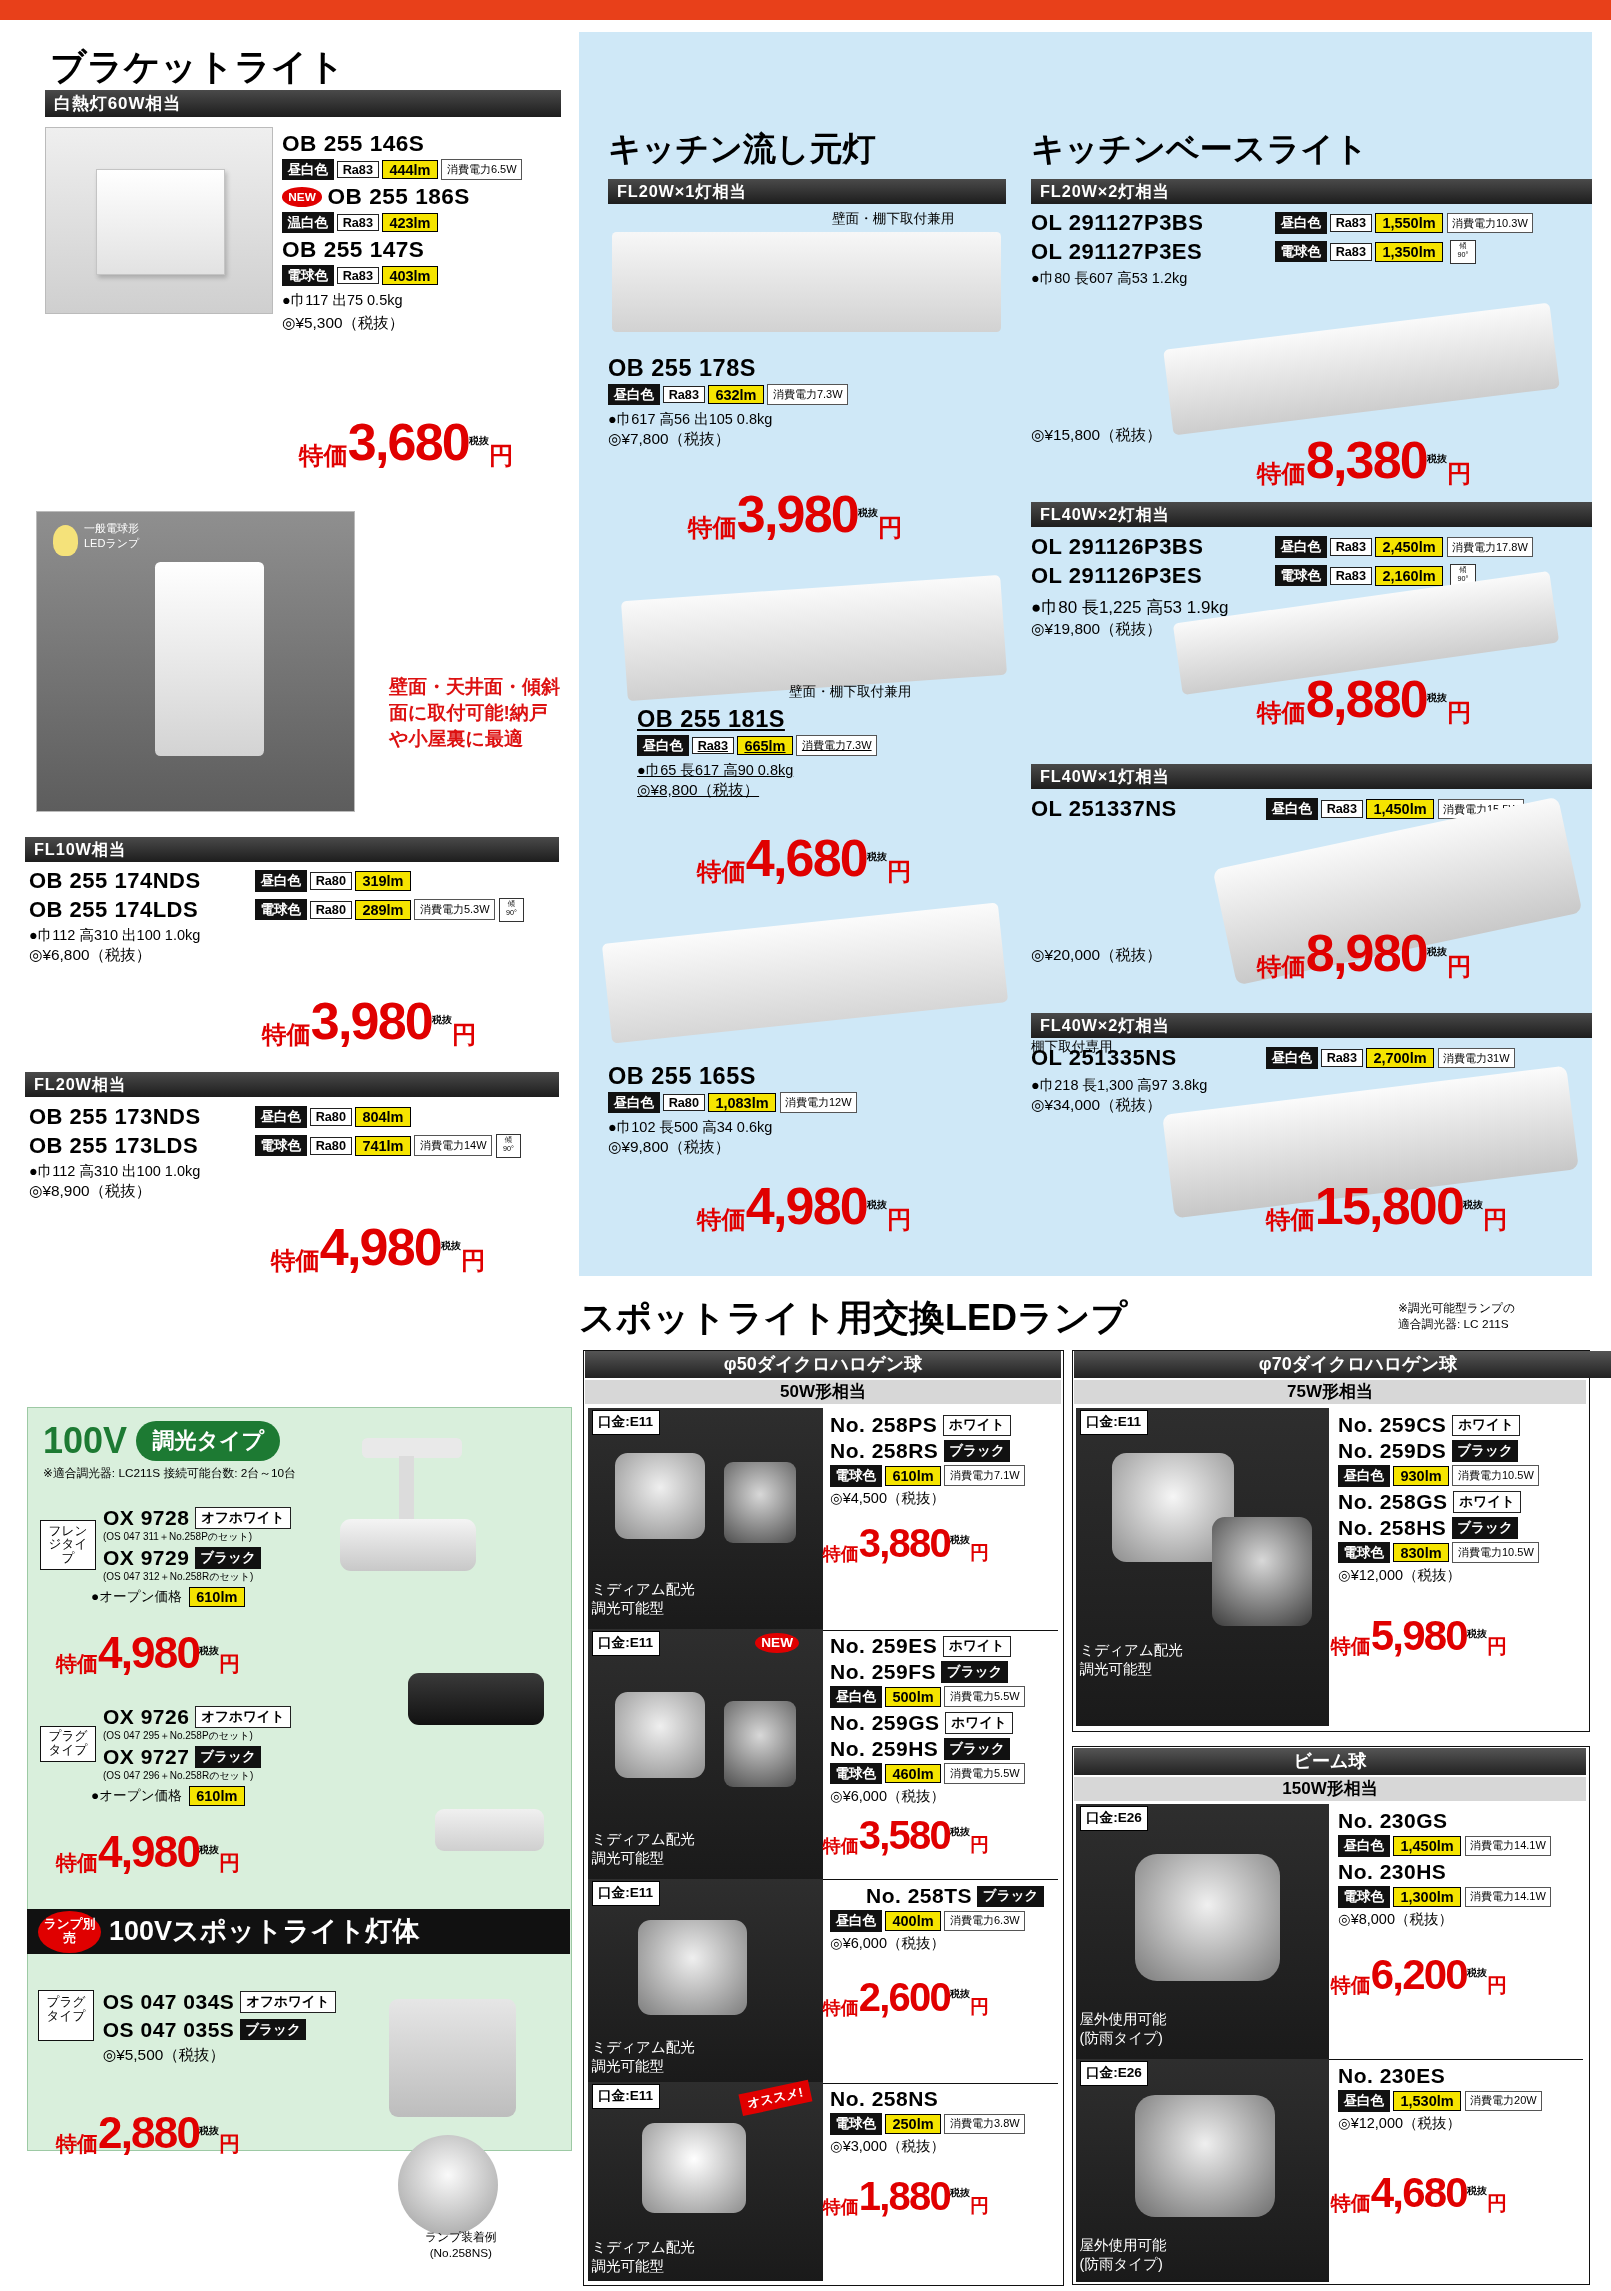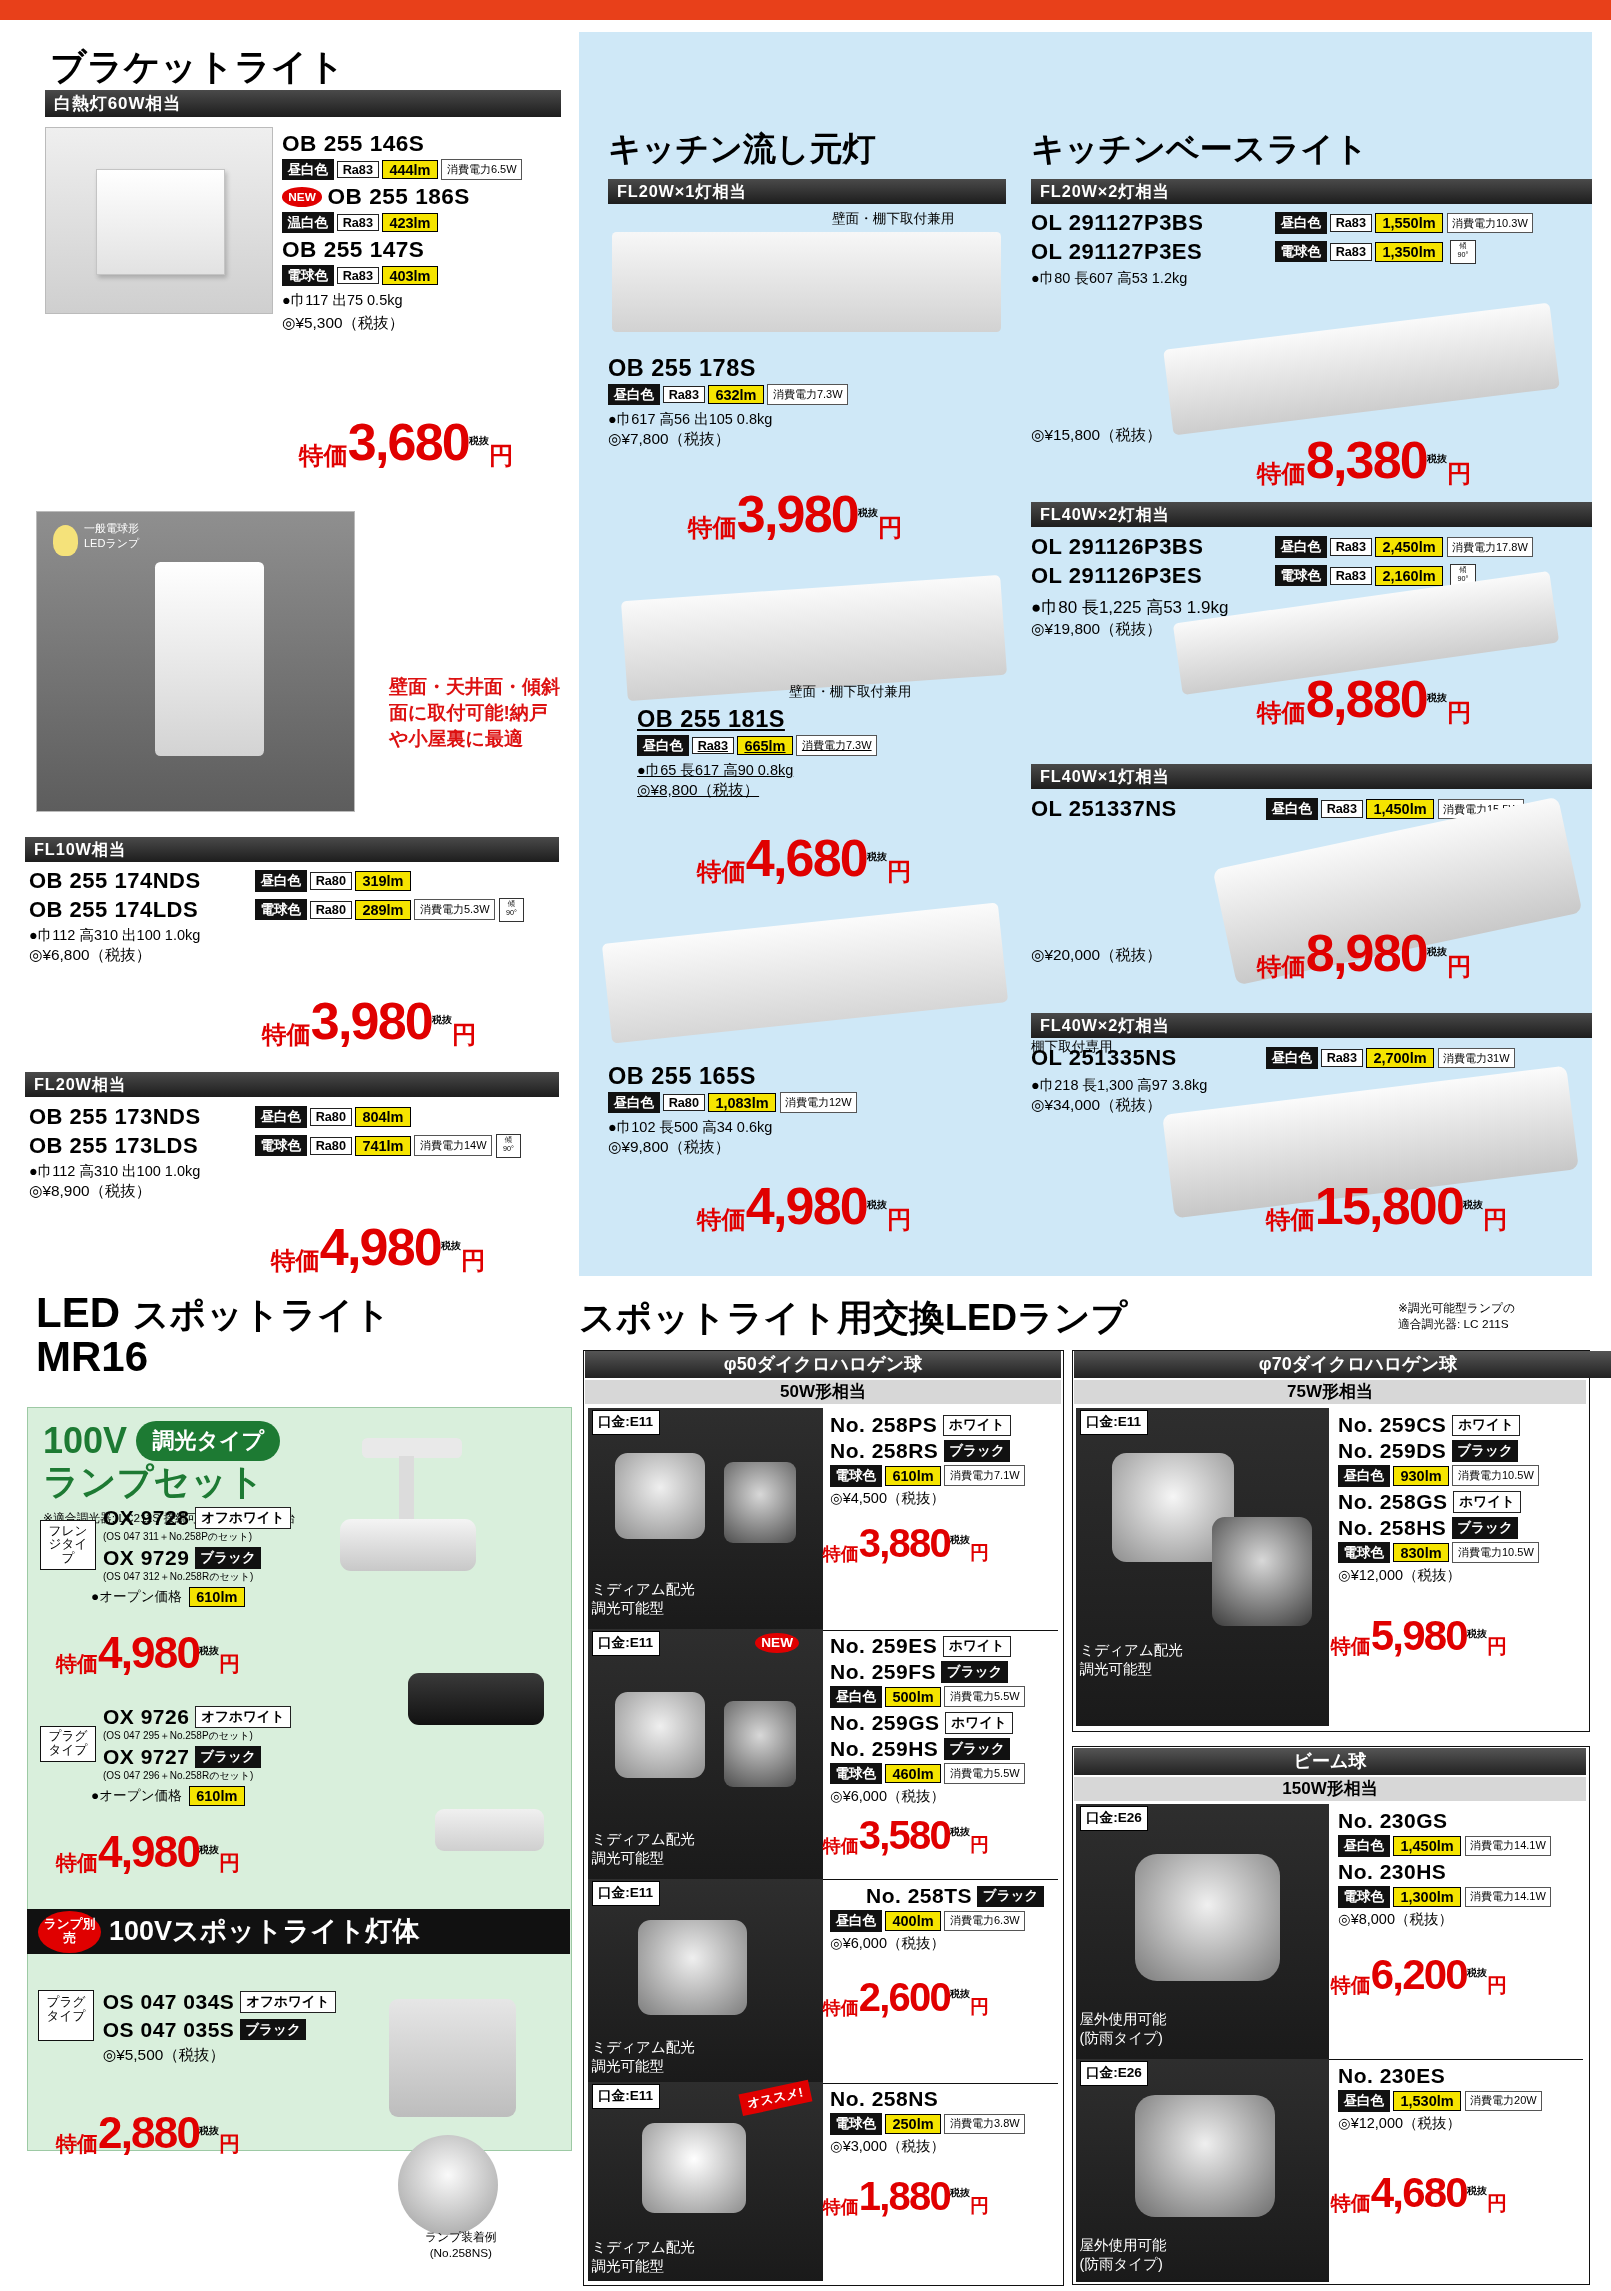--- a/index.html
+++ b/index.html
@@ -333,36 +333,28 @@
     <div style="font-size:15.4px;">◎¥34,000（税抜）</div>
   </div>
   <div class="abs" style="left:1167px;top:1090px;width:407px;height:104px;background:linear-gradient(#fbfbfb,#c7c7c7);border-radius:9px;transform:rotate(-7deg);"></div>
   <div class="abs tokka" style="left:1266px;top:1176px;display:flex;align-items:flex-end;">
     <span class="tokka-lbl">特価</span>
     <span class="bignum">15,800</span>
     <span class="zei" style="color:#000;margin-bottom:27px;">税抜</span>
     <span class="yen">円</span>
   </div>
 
-  <div class="abs" style="left:36px;top:1289px;width:543px;">
-    <div style="font-size:42px;font-weight:bold;display:flex;align-items:baseline;">
-      <span>LED</span>
-      <span style="font-size:36px;margin-left:12.7px;">スポットライト</span>
-    </div>
-    <div style="font-size:42px;font-weight:bold;margin-top:-7.2px;">MR16</div>
-  </div>
 
   <div class="abs greenbox" style="left:27px;top:1407px;width:543px;height:742px;background:#d9efdc;border:1.8px solid #9dc9a4;"></div>
 
   <div class="abs" style="left:43px;top:1420px;width:380px;">
     <div style="display:flex;align-items:center;gap:9px;">
       <span style="font-size:36px;font-weight:bold;color:#1d7a33;">100V</span>
       <span style="background:#1d7a33;color:#fff;font-weight:bold;border-radius:20px;padding:5.4px 16.3px;font-size:22px;">調光タイプ</span>
     </div>
-    <div style="font-size:36px;font-weight:bold;color:#1d7a33;margin-top:-3.6px;">ランプセット</div>
     <div style="font-size:11.8px;margin-top:3.6px;">※適合調光器: LC211S  接続可能台数: 2台～10台</div>
   </div>
 
   <div class="abs" style="left:299px;top:1429px;width:271px;height:507px;">
     <div class="abs" style="left:63px;top:9px;width:100px;height:20px;background:#e9e9e9;border-radius:5.4px;"></div>
     <div class="abs" style="left:100px;top:27px;width:14.5px;height:63px;background:#dcdcdc;"></div>
     <div class="abs" style="left:41px;top:90px;width:136px;height:52px;background:linear-gradient(#f4f4f4,#c8c8c8);border-radius:11px;"></div>
     <div class="abs" style="left:109px;top:244px;width:136px;height:52px;background:linear-gradient(#3a3a3a,#111);border-radius:11px;"></div>
     <div class="abs" style="left:136px;top:380px;width:109px;height:42px;background:linear-gradient(#f0f0f0,#cfcfcf);border-radius:9px;"></div>
   </div>

